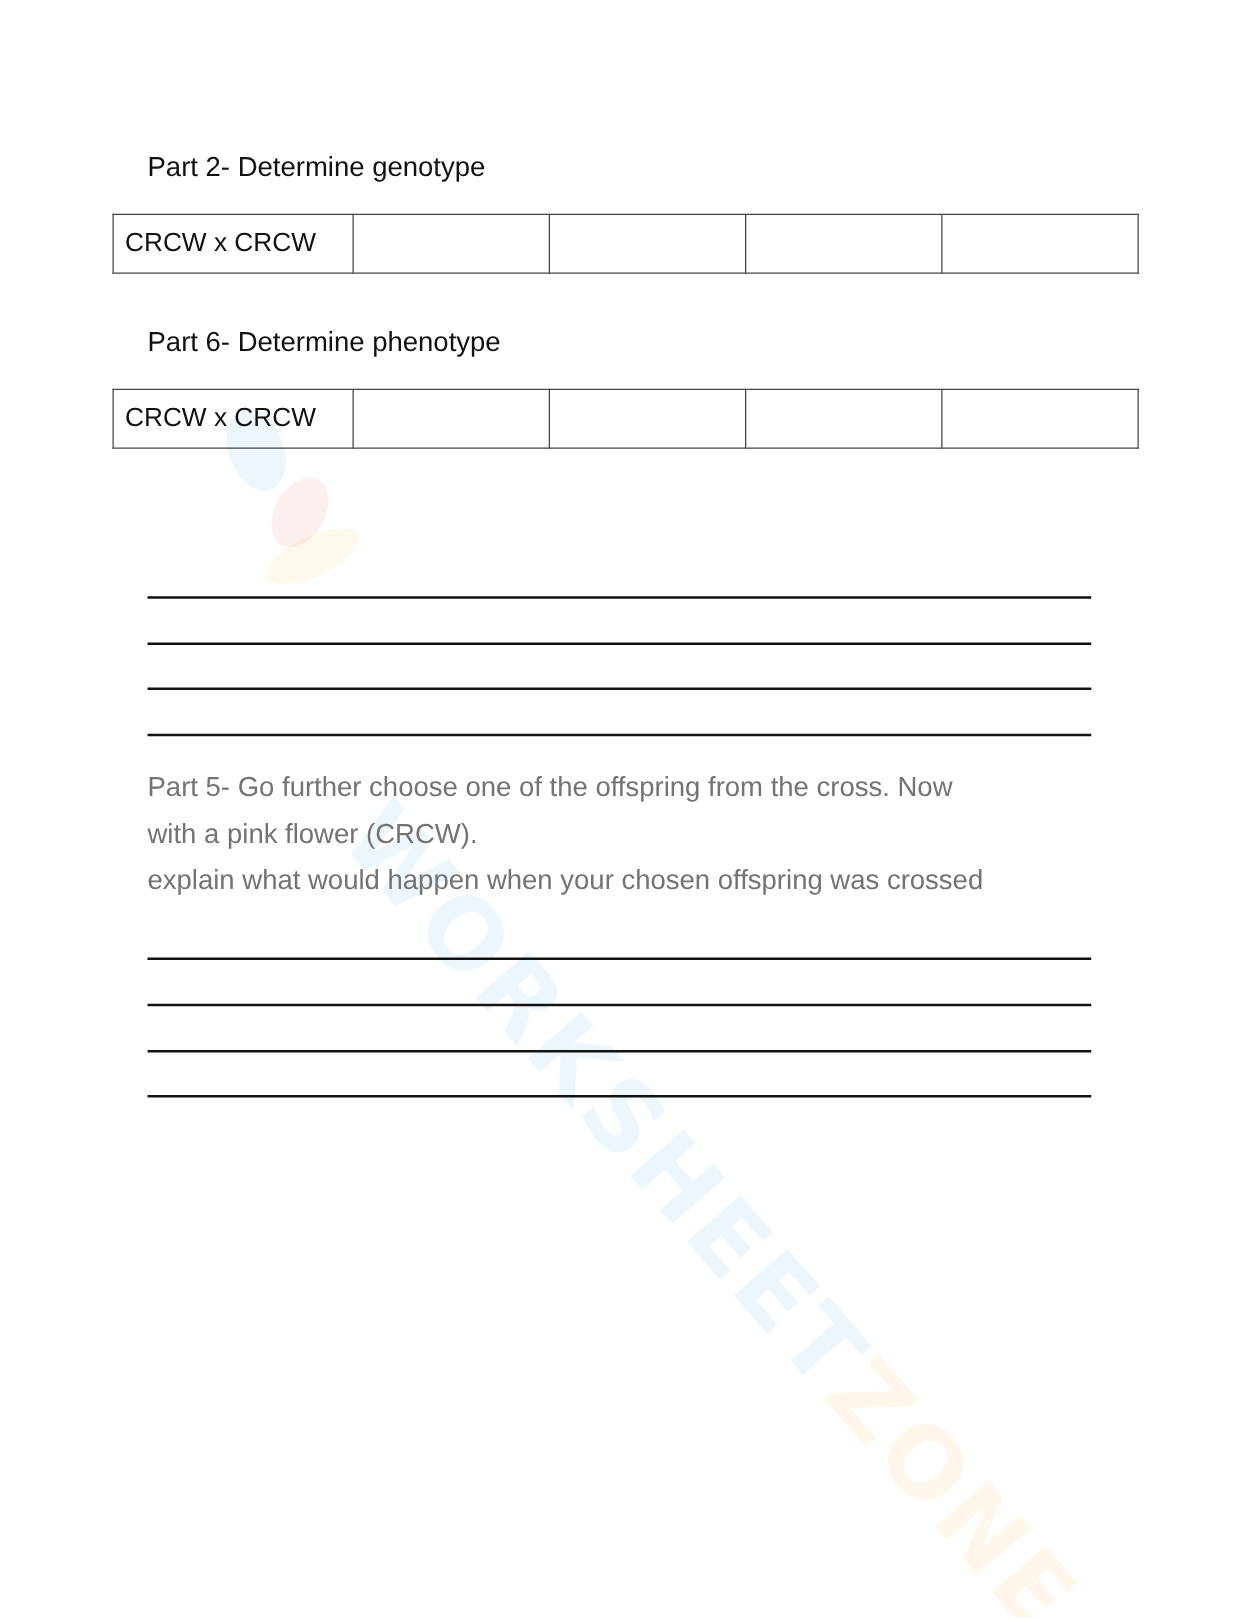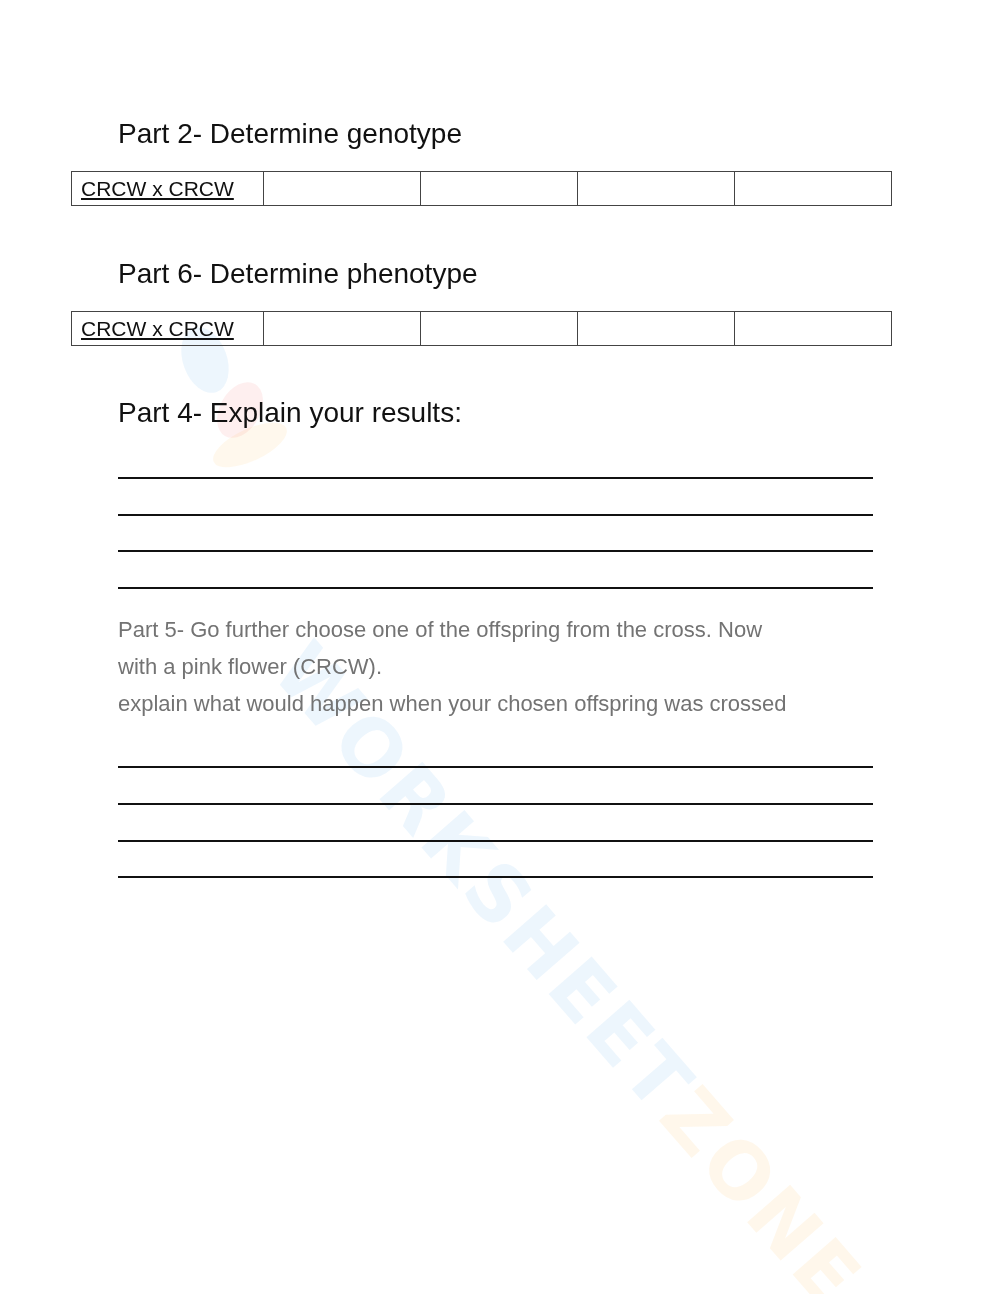--- a/index.html
+++ b/index.html
@@ -49,45 +49,44 @@
       font-size: 78px;
       letter-spacing: 4px;
       white-space: nowrap;
     }
     .wm-text .blue { color: rgba(80, 170, 240, 0.10); }
     .wm-text .orange { color: rgba(255, 180, 60, 0.10); }
 
     .heading {
       position: absolute;
       left: 118px;
-      font-size: 28px;
+      font-size: 22px;
       line-height: 28px;
       color: #111;
       z-index: 1;
       white-space: nowrap;
       text-align: right;
     }
     .paragraph {
       position: absolute;
       left: 118px;
       width: 760px;
       font-size: 22px;
       line-height: 37px;
       color: #737373;
       z-index: 1;
     }
     .cross-table {
       position: absolute;
-      left: 71px;
+      left: 90px;
       width: 818px;
-      height: 35px;
+      height: 48px;
       border-collapse: collapse;
       z-index: 1;
       table-layout: fixed;
-      text-decoration: underline;
     }
     .cross-table td {
       border: 1px solid #444;
       height: 30px;
       padding: 0 0 0 9px;
       font-size: 21px;
       line-height: 30px;
       color: #111;
       white-space: nowrap;
       background: transparent;
@@ -142,21 +141,20 @@
         <tr>
       <td class="c0">CRCW x CRCW</td>
       <td class="c1"></td>
       <td class="c2"></td>
       <td class="c3"></td>
       <td class="c4"></td>
     </tr>
   </tbody>
     </table>
 
-  <div class="heading" style="top:399px;">Part 4- Explain your results:</div>
   <div class="answer-line" style="top:477px;"></div>
   <div class="answer-line" style="top:514px;"></div>
   <div class="answer-line" style="top:550px;"></div>
   <div class="answer-line" style="top:587px;"></div>
 
   <div class="paragraph" style="top:611px;">
     <div>Part 5- Go further choose one of the offspring from the cross. Now</div>
     <div>with a pink flower (CRCW).</div>
     <div>explain what would happen when your chosen offspring was crossed</div>
   </div>

